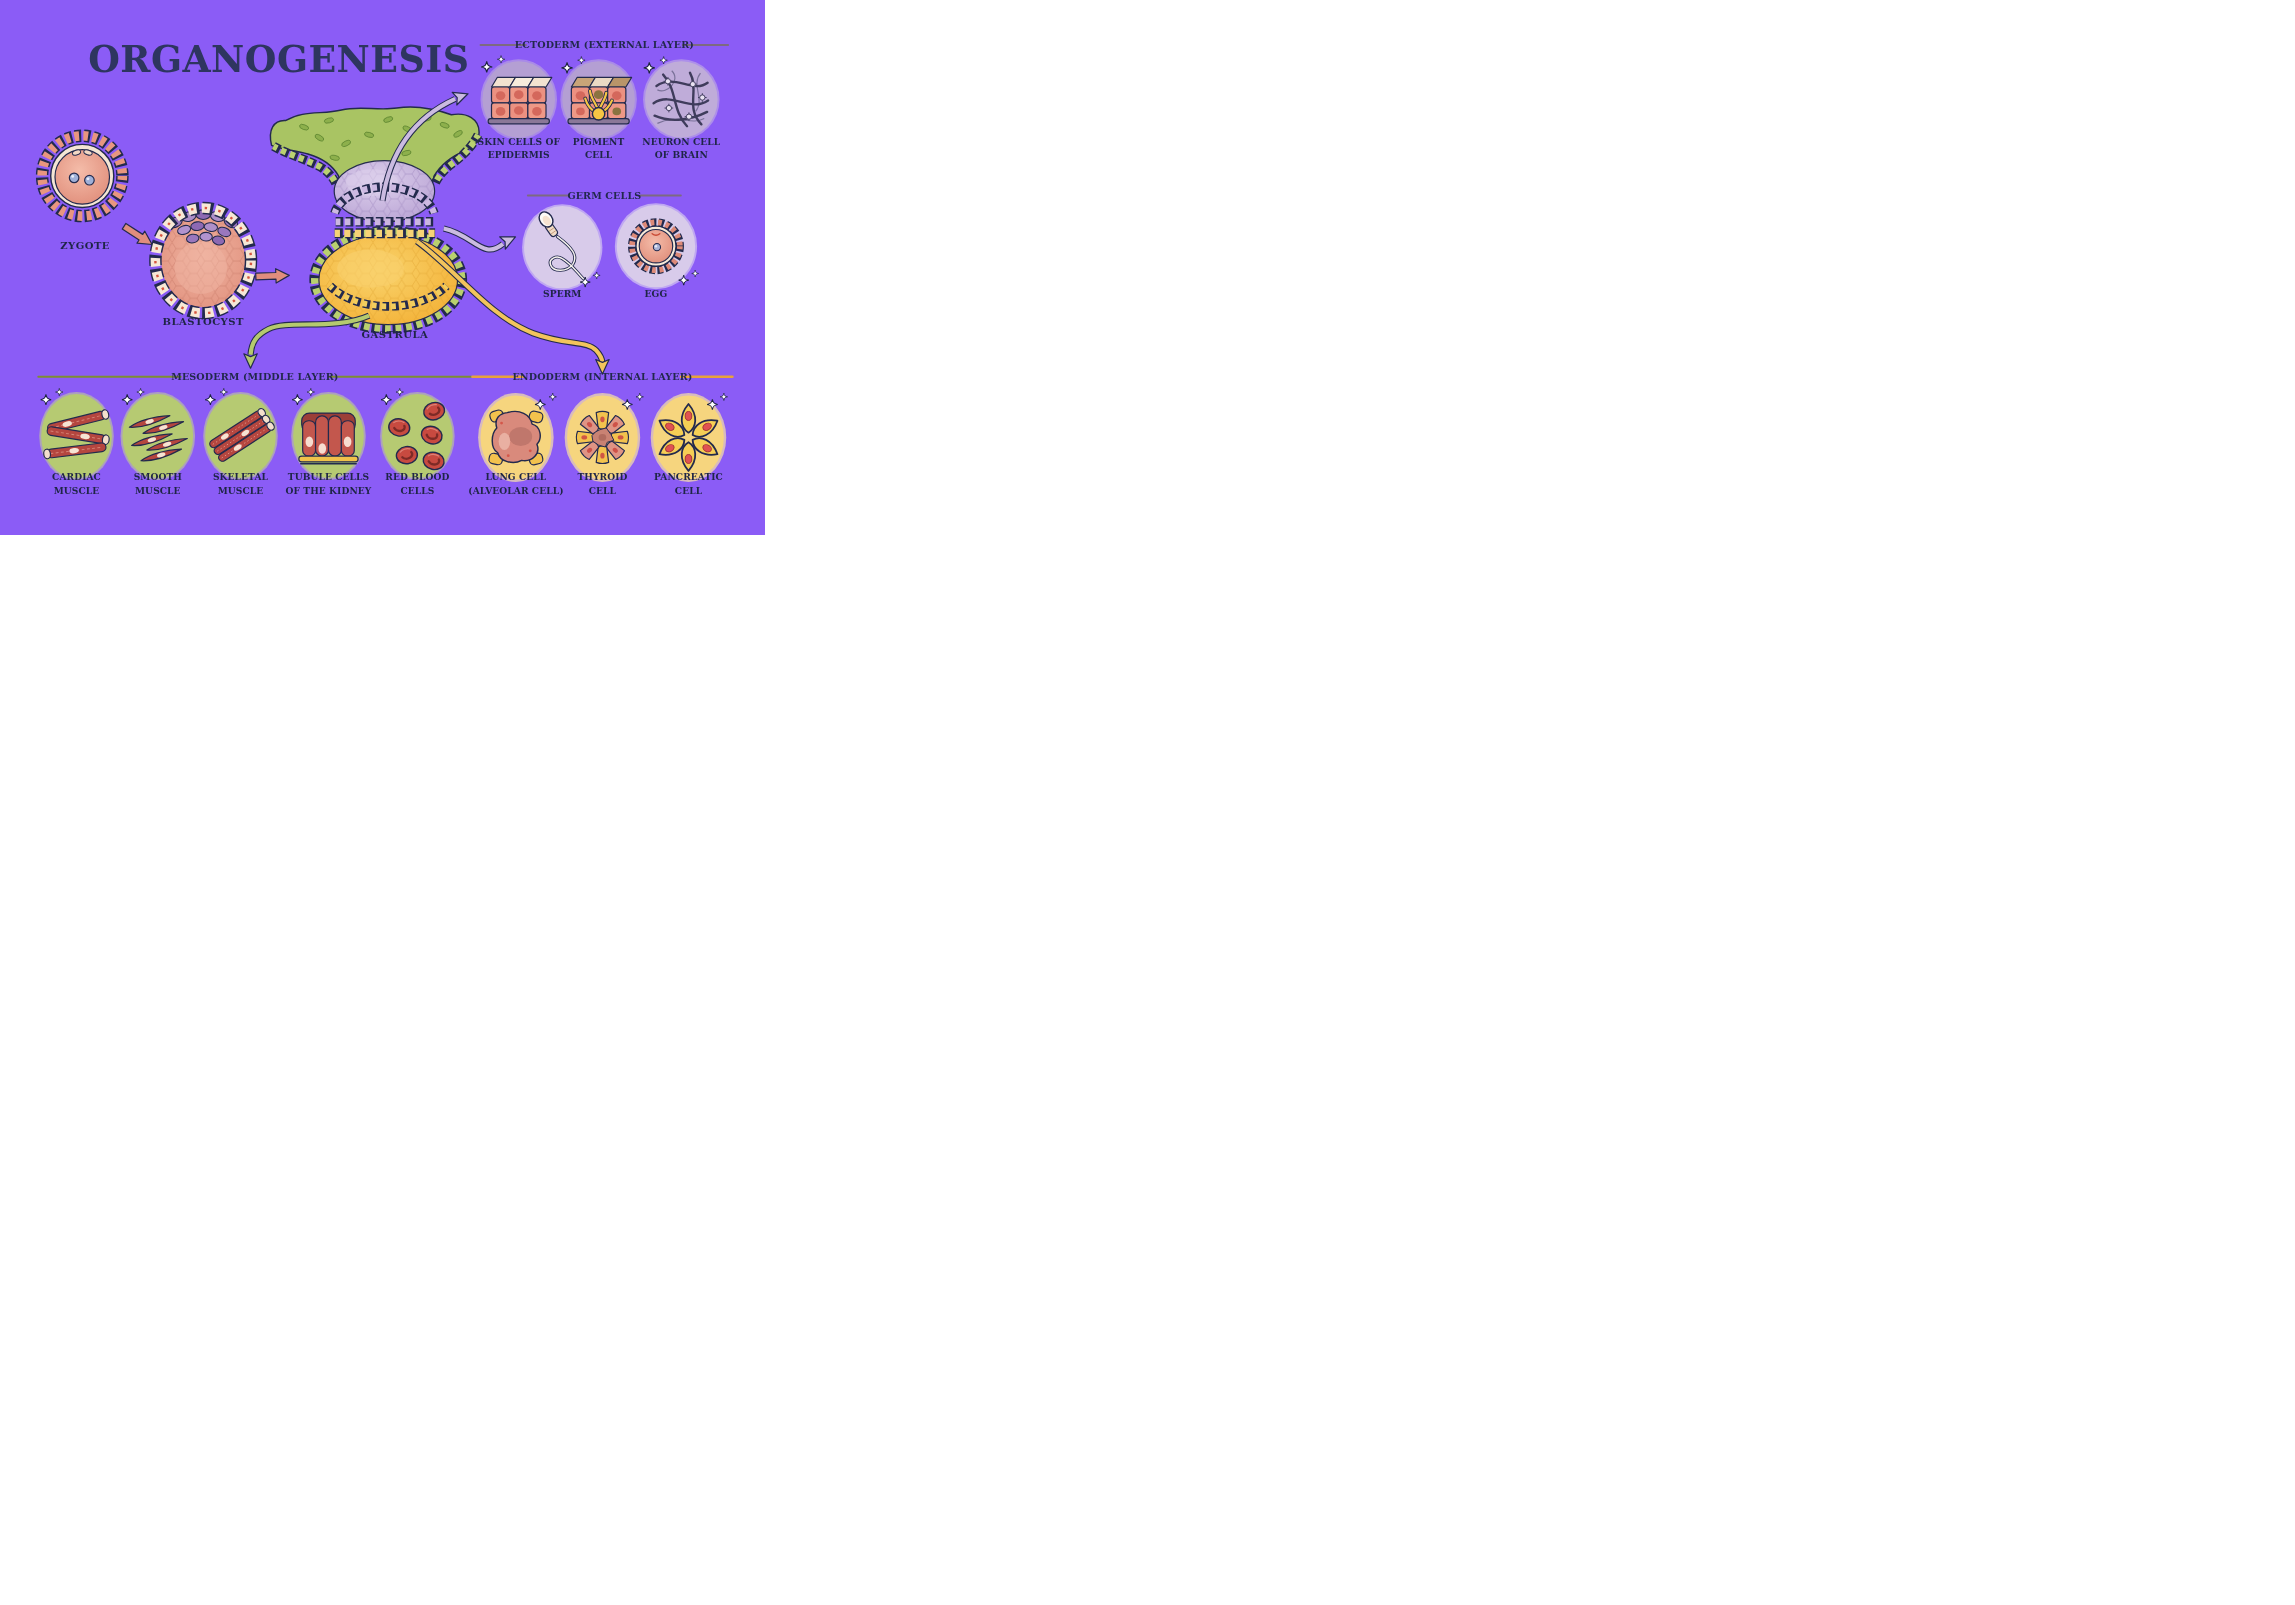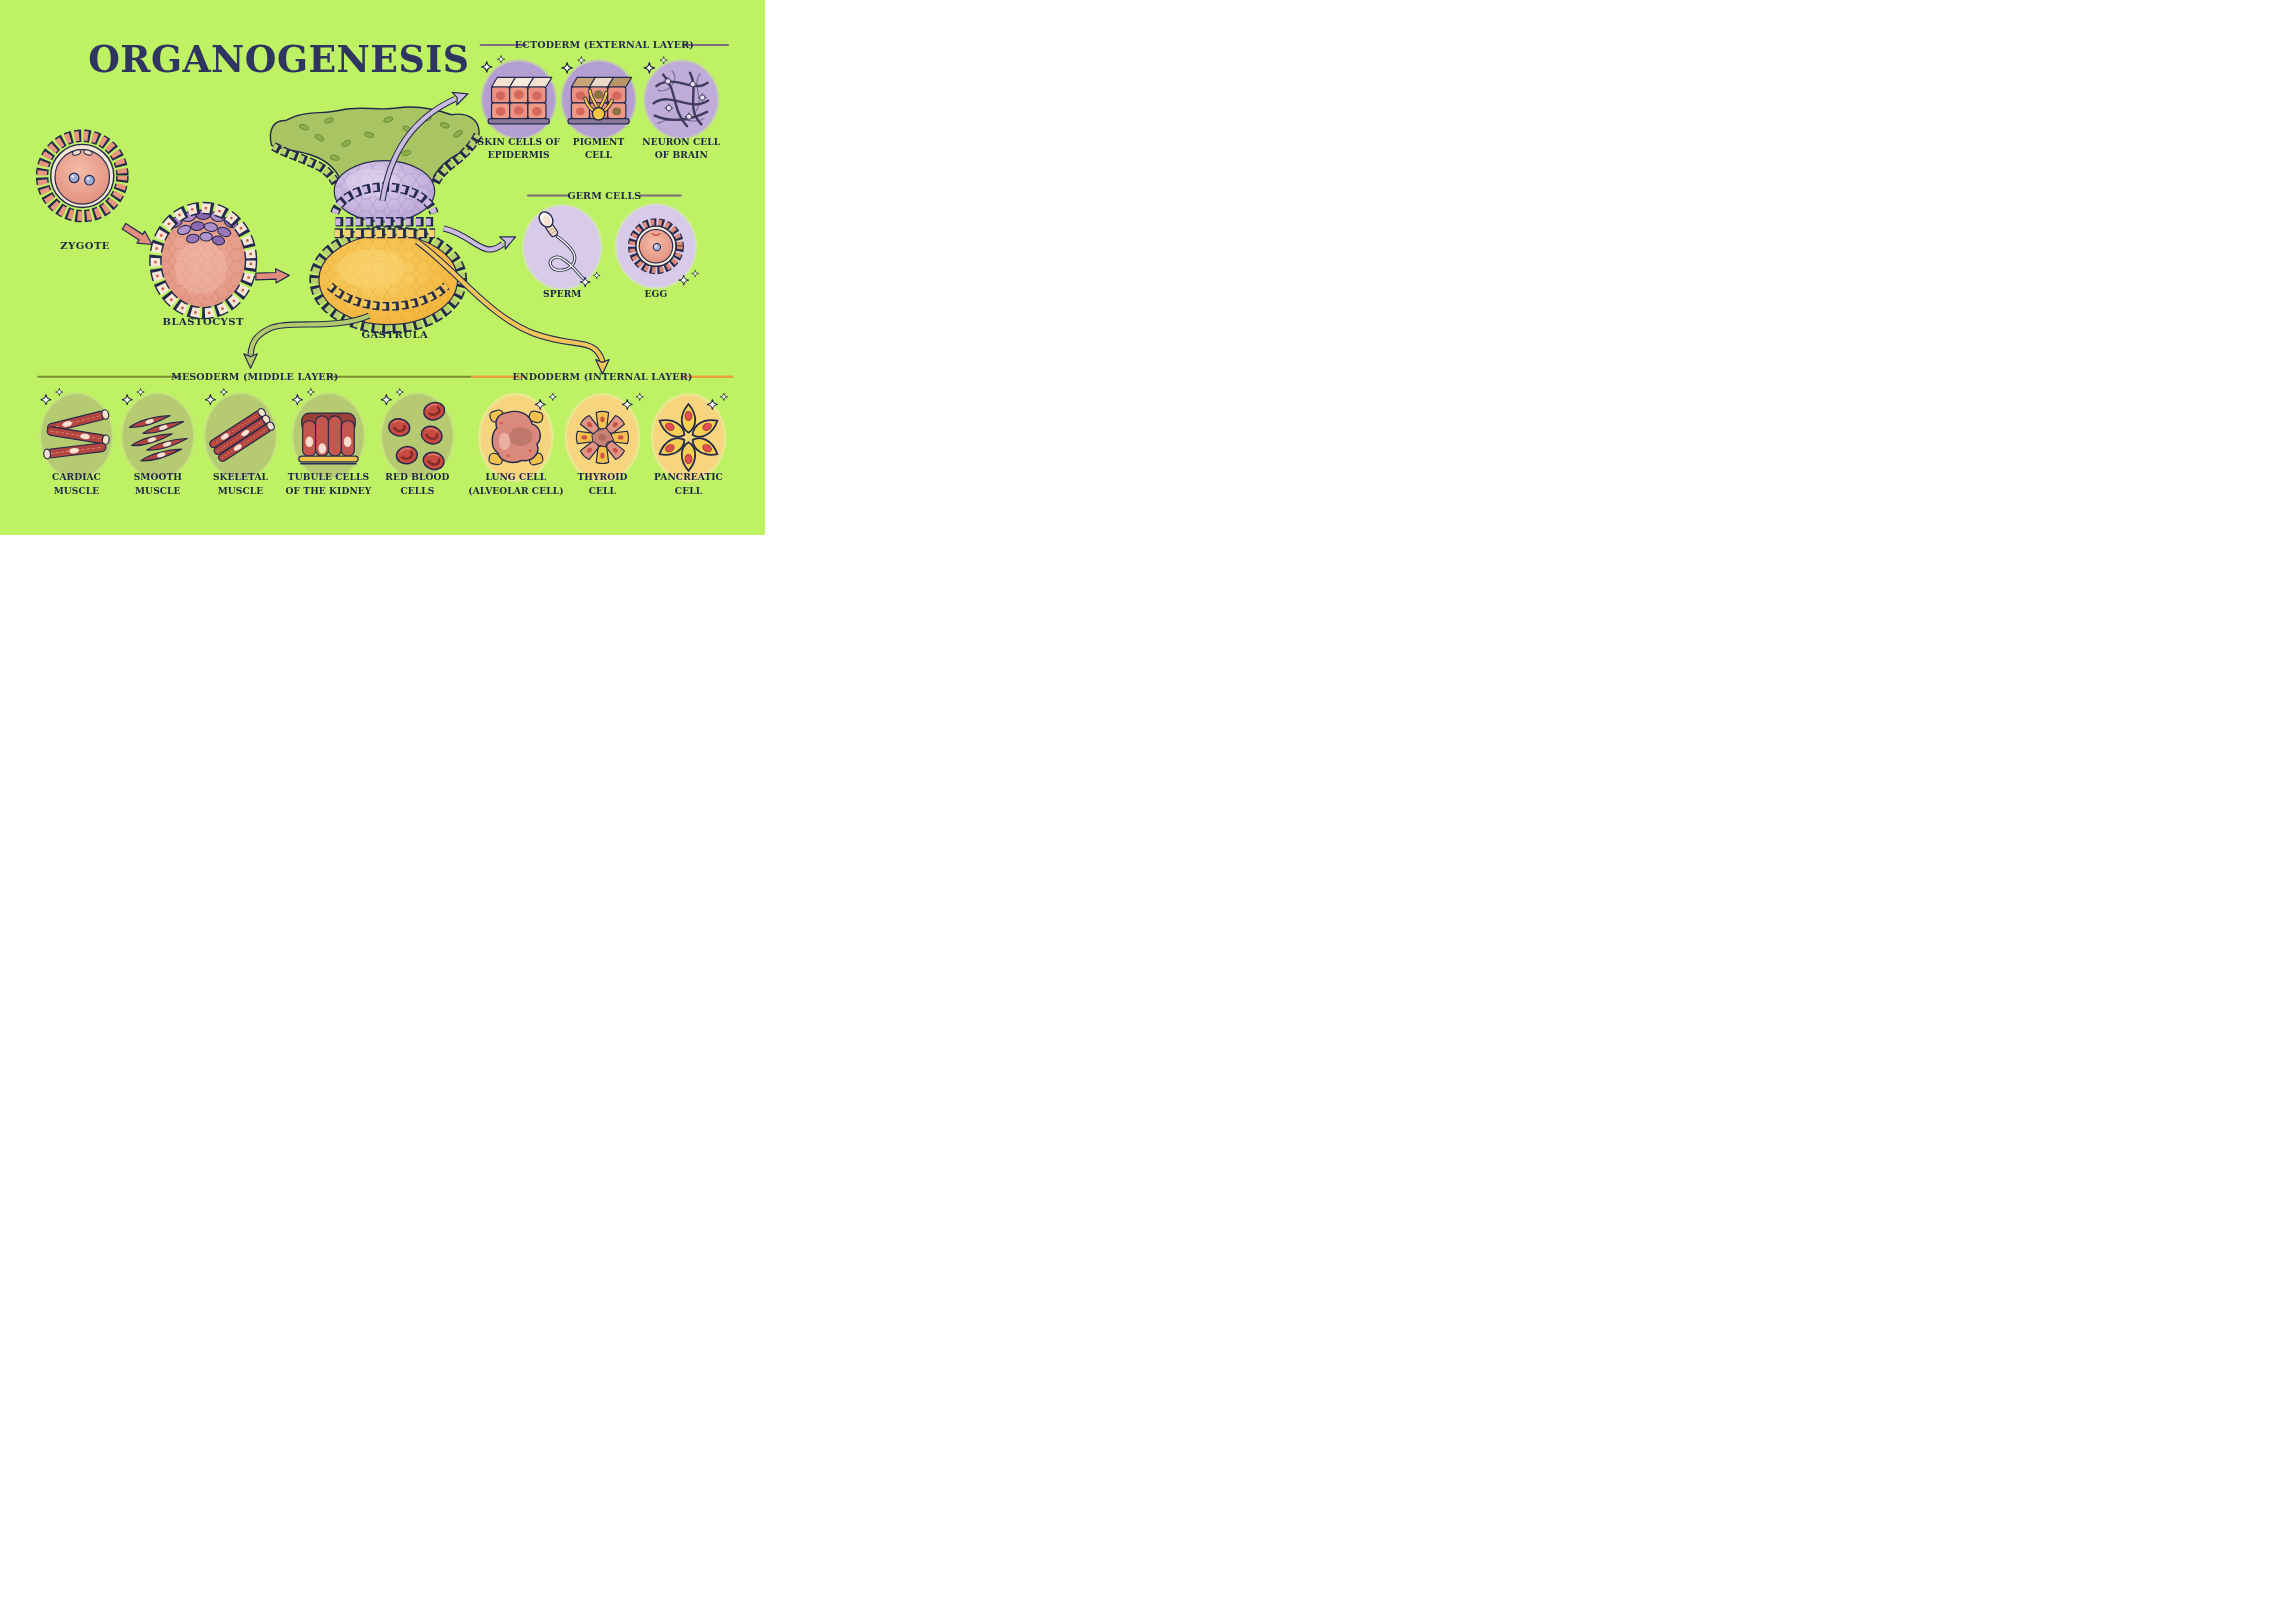--- a/index.html
+++ b/index.html
@@ -1,16 +1,16 @@
 <!DOCTYPE html>
 <html style="font-size:7.7px"><head>
 <meta charset="utf-8">
 <style>
   html,body{margin:0;padding:0;background:#ffffff;}
-  .page{position:relative;width:765px;height:535px;background:#bef264;overflow:hidden;
+  .page{position:relative;width:765px;height:535px;background:#8b5cf6;overflow:hidden;
         font-family:"DejaVu Serif","Liberation Serif",serif;}
   svg{position:absolute;left:0;top:0;}
   text{text-anchor:middle;font-weight:bold;}
   .title{font-size:76px;fill:#2e3560;letter-spacing:1px;}
   .hdr{font-size:20px;fill:#22284c;letter-spacing:.3px;}
   .stage{font-size:21px;fill:#1f2547;letter-spacing:1px;}
   .lbl{font-size:19px;fill:#1f2547;letter-spacing:.2px;}
 </style>
 </head>
 <body>

